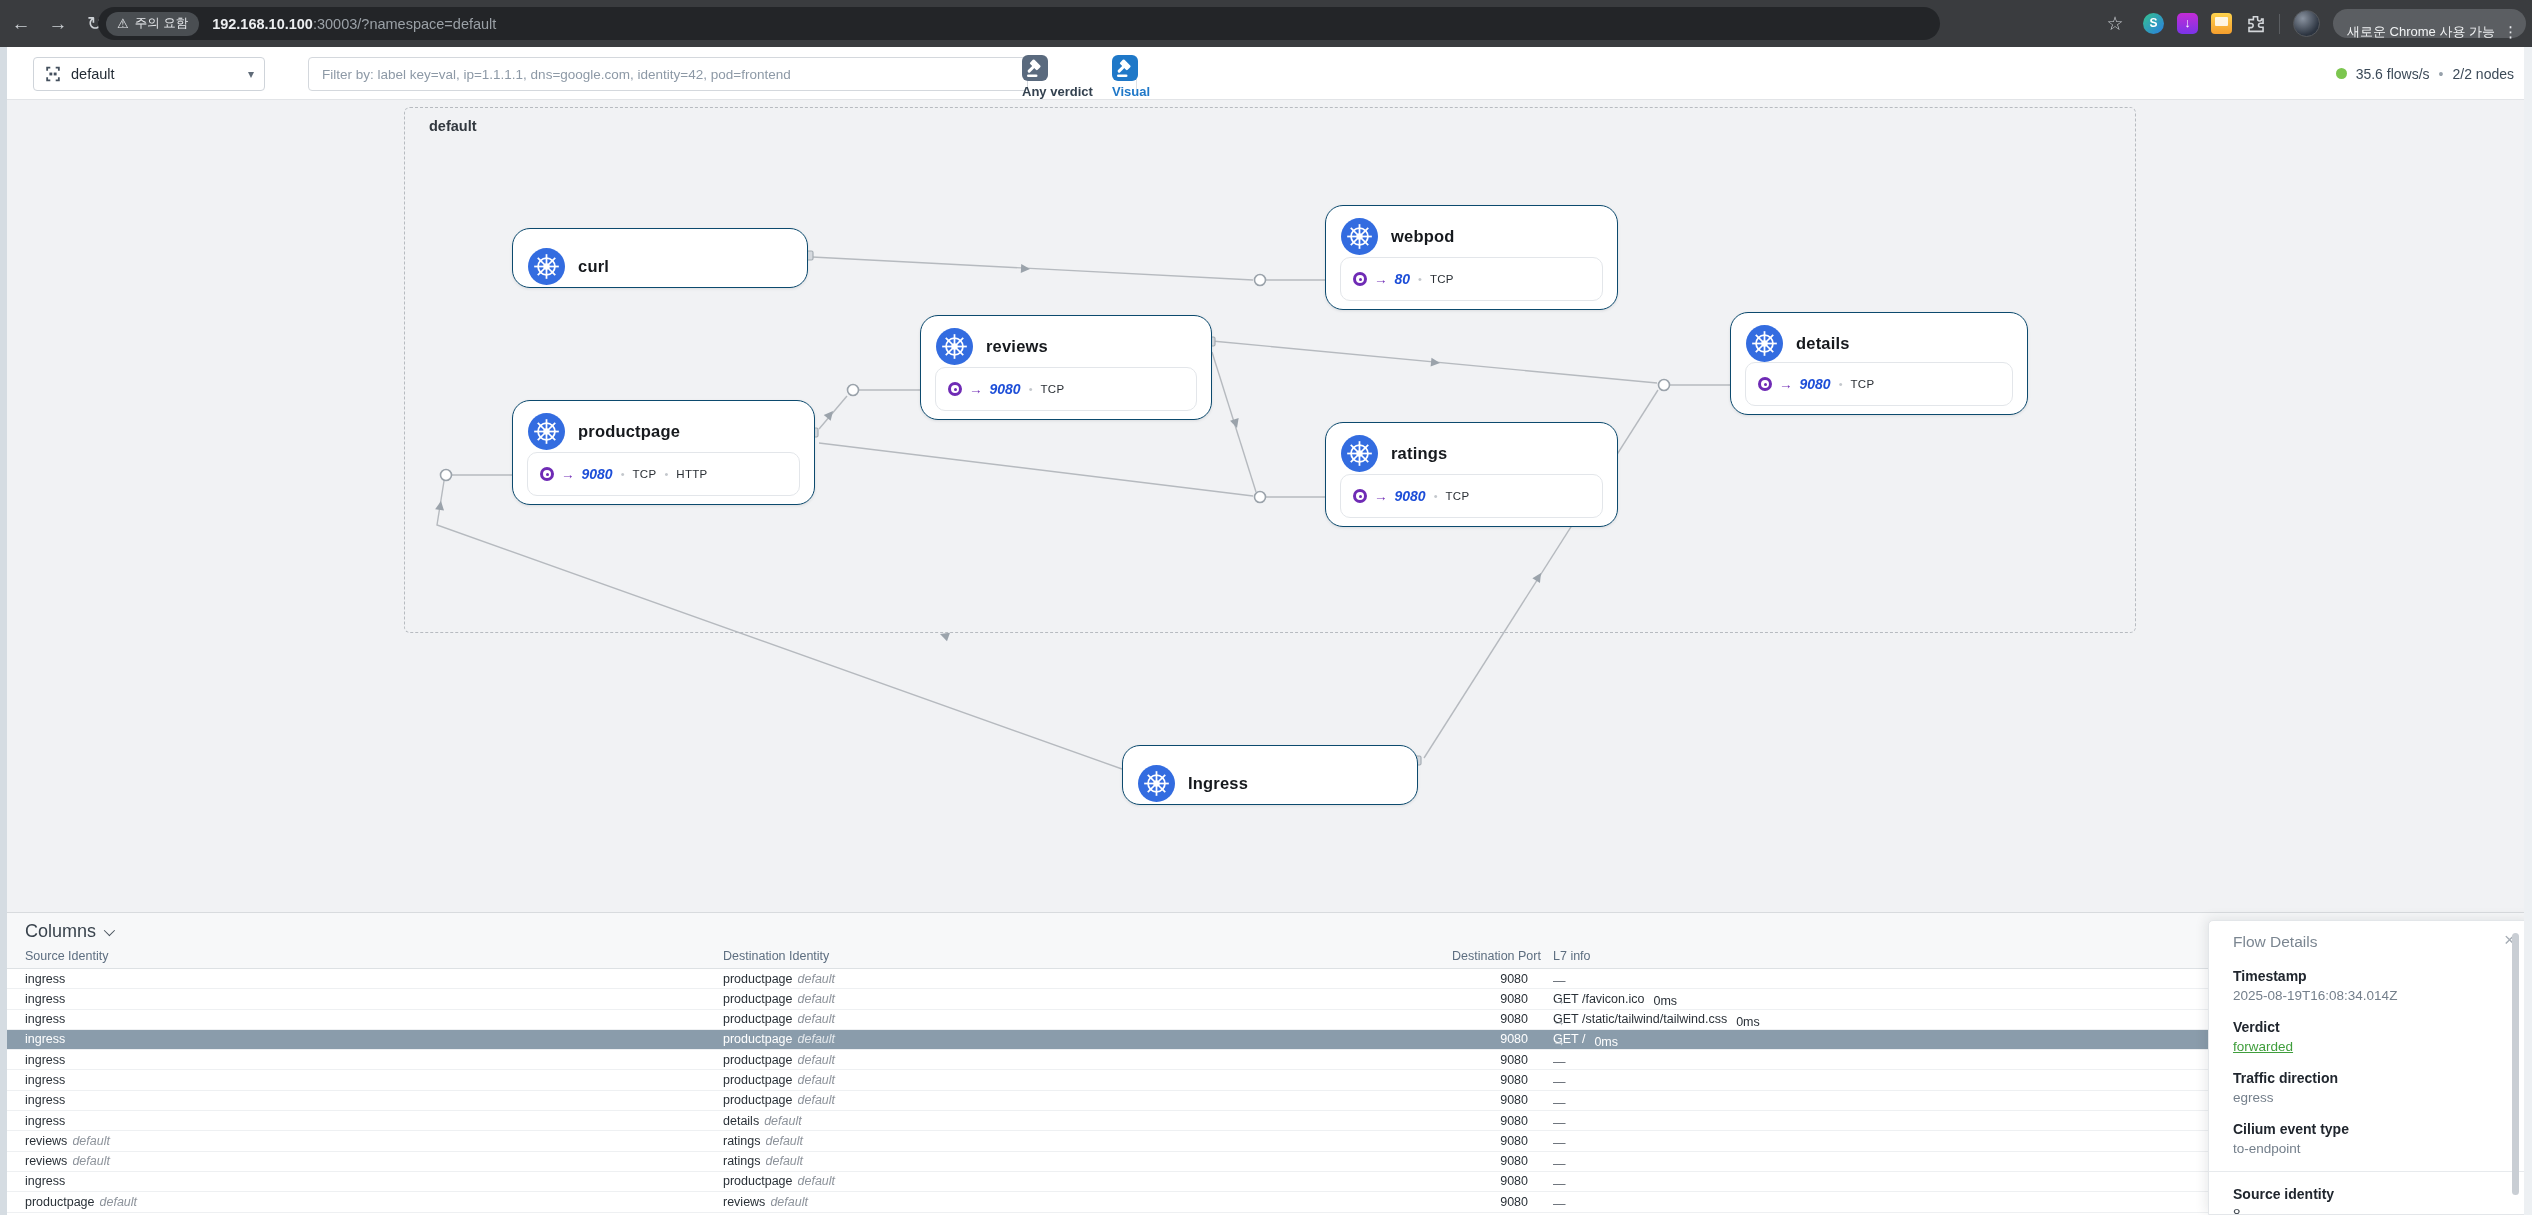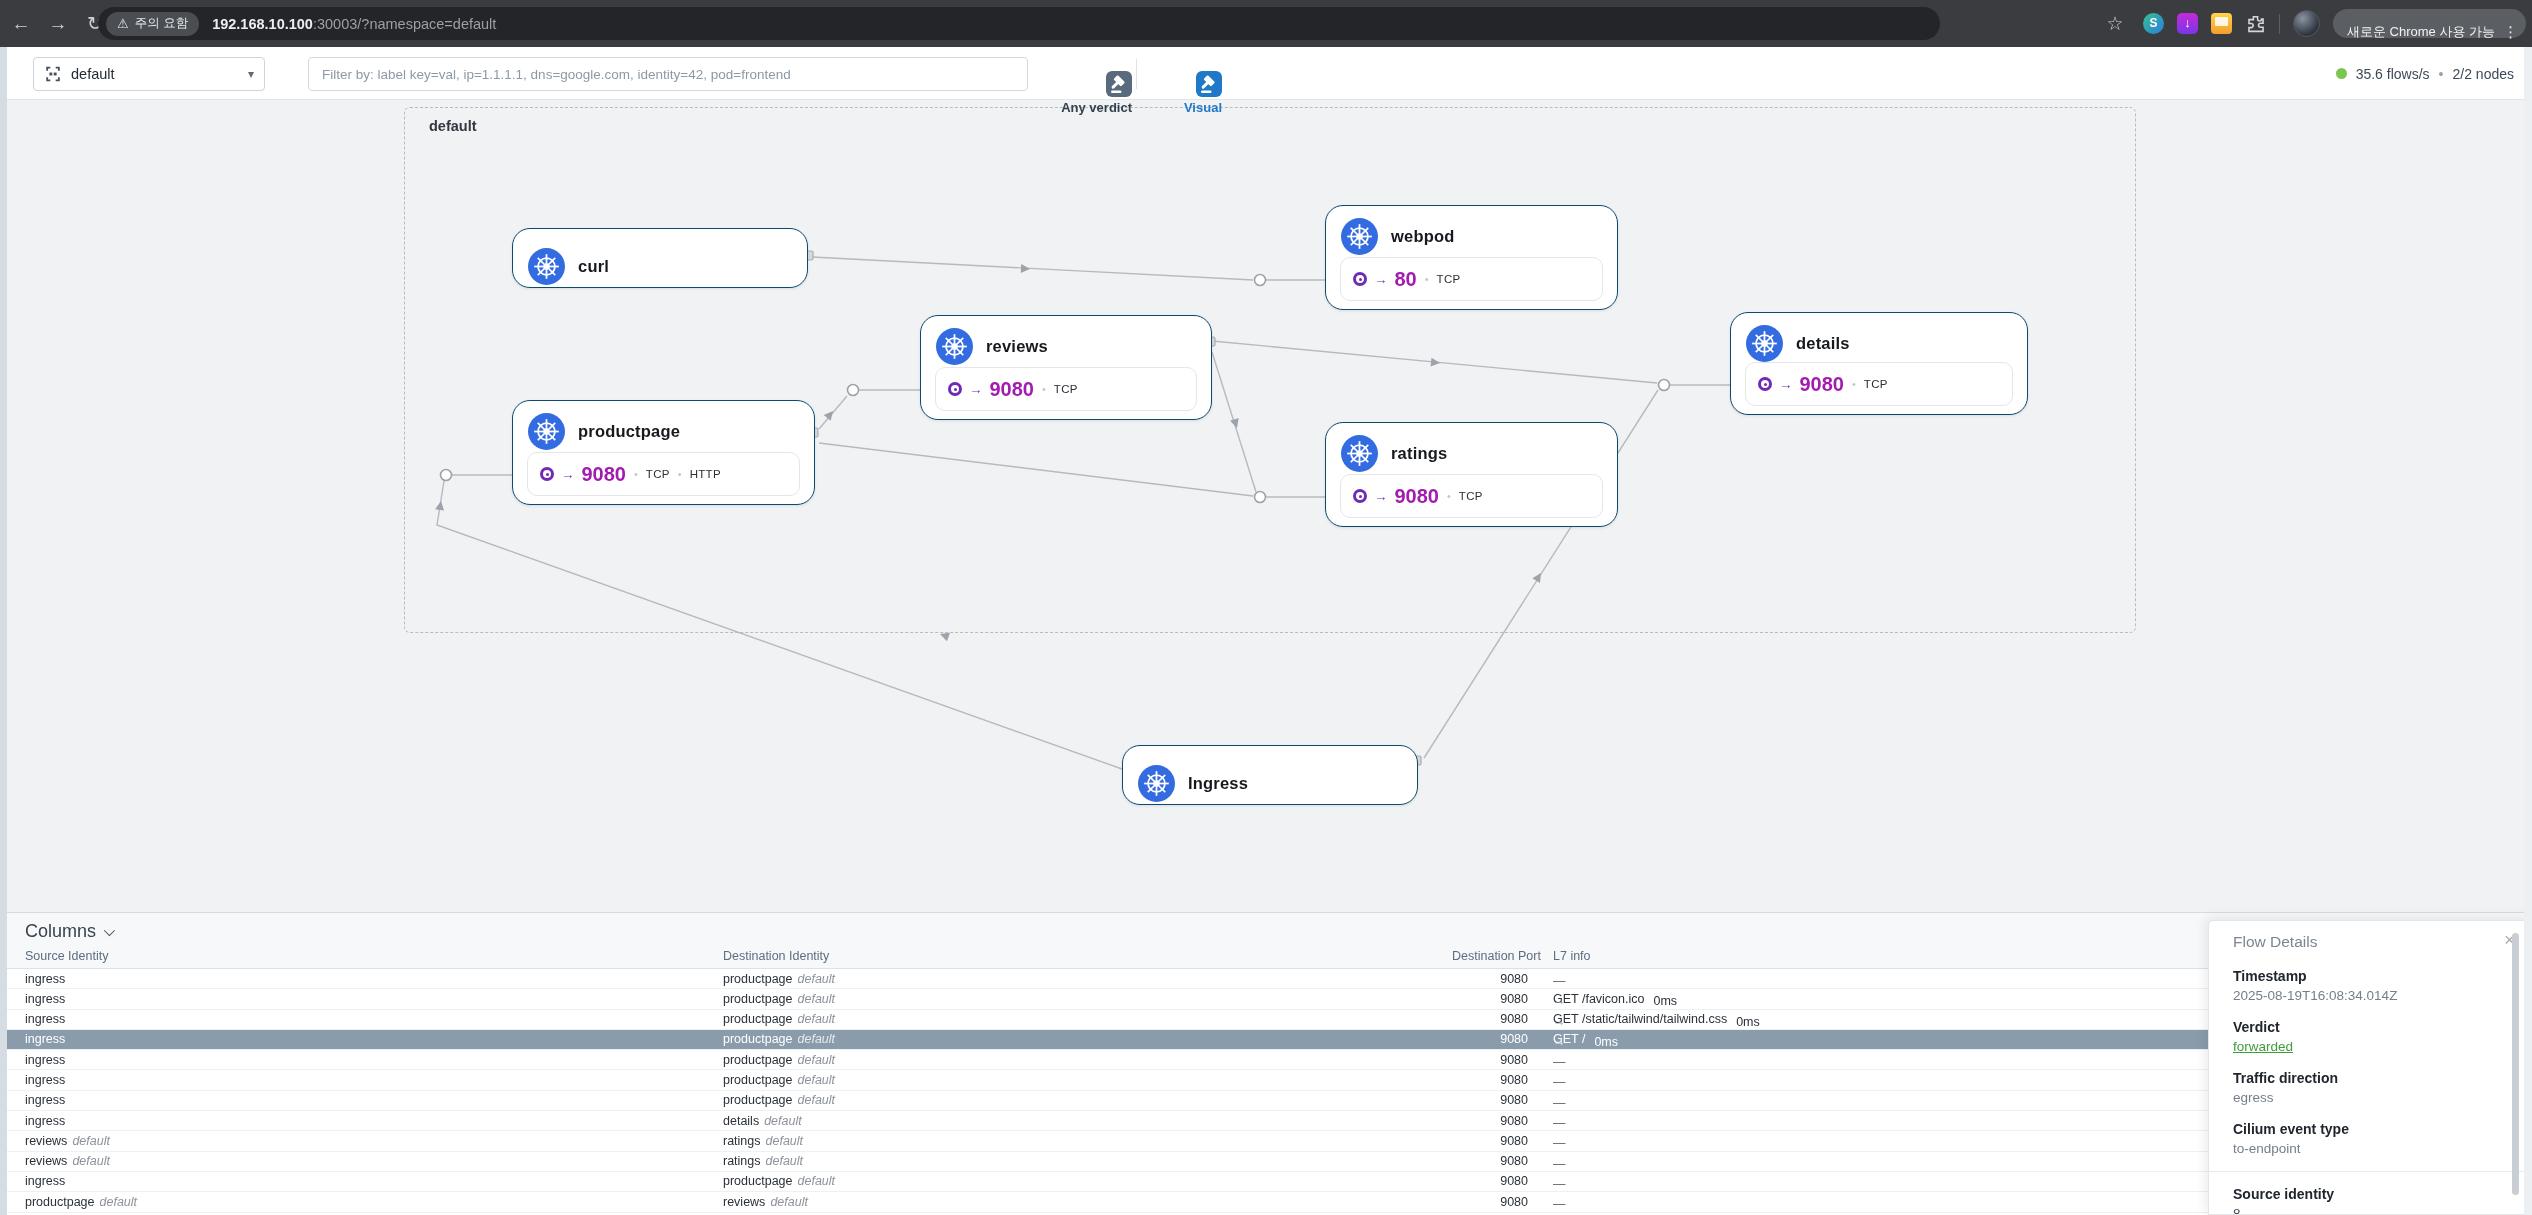--- a/index.html
+++ b/index.html
@@ -26,21 +26,21 @@
   #update-chip { height:29px; background:#5b5e62; border-radius:15px; color:#f1f3f4; font-size:13px; display:flex; align-items:center; padding:16px 6px 0 14px; gap:8px; white-space:nowrap; }
   #menu-dots { color:#e8eaed; font-size:15px; padding-right:2px; }
 
   
   #toolbar { position:absolute; left:0; top:47px; width:2532px; height:53px; background:#ffffff; border-bottom:1px solid #e2e4e7; z-index:6; }
   #ns-select { position:absolute; left:33px; top:10px; width:232px; height:34px; border:1px solid #cfd4da; border-radius:4px; background:#fff; display:flex; align-items:center; padding:0 10px; cursor:pointer; }
   #ns-select .ns-label { font-size:14.5px; color:#222b35; margin-left:9px; flex:1; }
   #ns-caret { color:#5f6b78; font-size:12px; }
   #filter-input { position:absolute; left:308px; top:10px; width:720px; height:34px; border:1px solid #d4d8dd; border-radius:4px; font-size:13.5px; padding:0 13px; color:#2b3540; outline:none; font-family:"Liberation Sans",sans-serif; }
   #filter-input::placeholder { color:#8d99a6; }
-  .tb-btn { position:absolute; top:24px; width:110px; display:flex; flex-direction:column; align-items:flex-end; gap:3px; cursor:pointer; }
+  .tb-btn { position:absolute; top:8px; width:110px; display:flex; flex-direction:column; align-items:flex-start; gap:3px; cursor:pointer; }
   .tb-ic { width:26px; height:26px; border-radius:6px; display:block; }
   .tb-lab { font-size:13px; font-weight:700; }
   #verdict-btn { left:1022px; }
   #verdict-btn .tb-ic { background:#5a6a7e; }
   #verdict-btn .tb-lab { color:#33414f; }
   #tb-divider { position:absolute; left:1136px; top:12px; width:1px; height:30px; background:#dfe2e6; }
   #visual-btn { left:1112px; }
   #visual-btn .tb-ic { background:#1f78c8; }
   #visual-btn .tb-lab { color:#1f78c8; }
   #flow-status { position:absolute; right:18px; top:0; height:53px; display:flex; align-items:center; gap:9px; font-size:14px; color:#3c4a58; font-weight:500; }
@@ -54,21 +54,21 @@
   #edges { position:absolute; left:0; top:0; width:2532px; height:812px; z-index:2; pointer-events:none; }
   .node { position:absolute; background:#fff; border:1px solid #0c4a6e; border-radius:18px; box-shadow:0 1px 3px rgba(20,30,40,.10); z-index:3; cursor:pointer; }
   .node-head { display:flex; align-items:center; gap:13px; padding:12px 14px 0 15px; }
   .node-solo .node-head { padding-top:16px; height:100%; }
   .k8s { width:37px; height:37px; flex:0 0 auto; }
   .node-title { font-size:16.5px; font-weight:700; color:#16191d; letter-spacing:.2px; }
   .node-port { position:absolute; left:14px; right:14px; bottom:8px; height:44px; border:1px solid #e3e6ea; border-radius:10px; display:flex; align-items:center; padding:0 12px; gap:7px; background:#fff; }
   .port-ico { width:14px; height:14px; border:3px solid #6f2bb5; border-radius:50%; position:relative; flex:0 0 auto; }
   .port-ico::after { content:""; position:absolute; left:2.5px; top:2.5px; width:3px; height:3px; border-radius:50%; background:#6f2bb5; }
   .port-arrow { color:#6f2bb5; font-size:13.5px; font-weight:700; }
-  .port-num { color:#a21caf; font-size:20px; font-weight:700; }
+  .port-num { color:#1d4ed8; font-size:14px; font-weight:700;font-style:italic; }
   .pdot { color:#c3c7cc; font-size:11px; margin:0 1px; }
   .proto { color:#2b3036; font-size:11.5px; letter-spacing:.3px; }
   .node-curl { left:512px; top:128px; width:296px; height:60px; }
   .node-webpod { left:1325px; top:105px; width:293px; height:105px; }
   .node-reviews { left:920px; top:215px; width:292px; height:105px; }
   .node-productpage { left:512px; top:300px; width:303px; height:105px; }
   .node-ratings { left:1325px; top:322px; width:293px; height:105px; }
   .node-details { left:1730px; top:212px; width:298px; height:103px; }
   .node-ingress { left:1122px; top:645px; width:296px; height:60px; }
 

